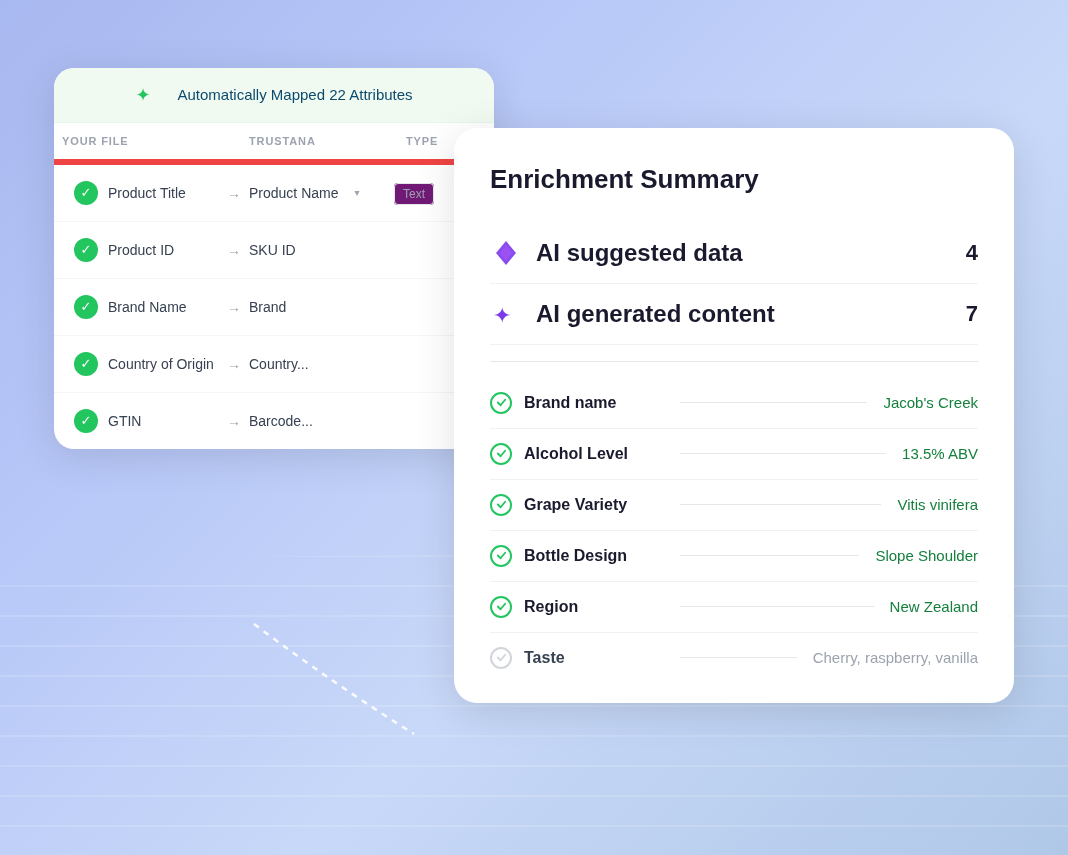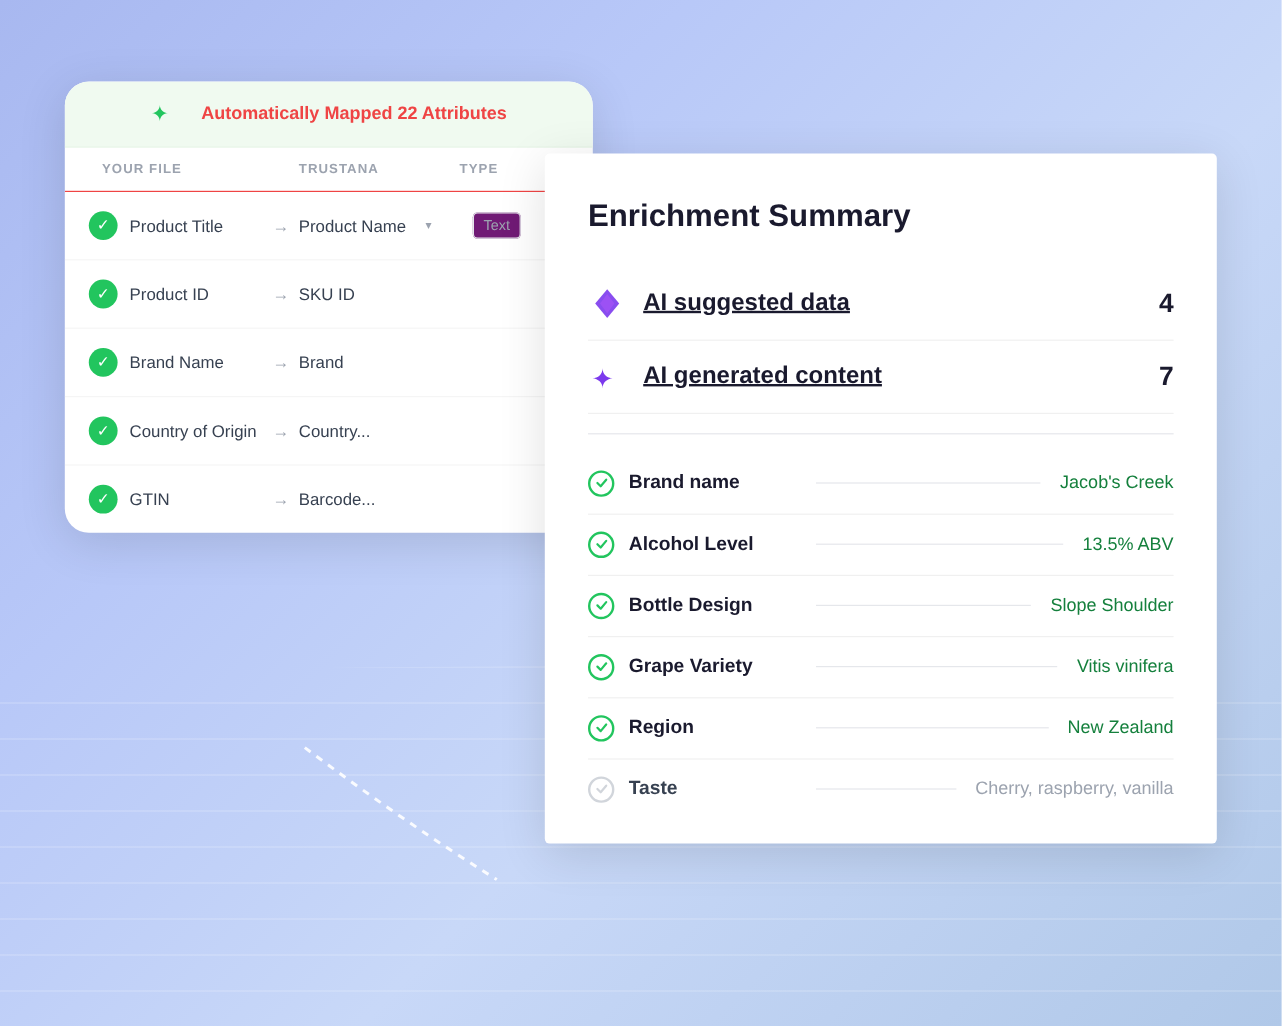--- a/index.html
+++ b/index.html
@@ -63,35 +63,35 @@
       gap: 8px;
       border-bottom: 1px solid #e8f5e8;
     }
 
     .sparkle-icon {
       color: #22c55e;
       font-size: 18px;
     }
 
     .mapping-header-text {
-      color: #ef4444;
-      font-weight: 700;
+      color: #0c4a6e;
+      font-weight: 400;
       font-size: 15px;
       margin-left: 19px;
     }
 
     .mapping-table {
       width: 100%;
     }
 
     .mapping-table-header {
       display: grid;
       grid-template-columns: 1fr 30px 1fr 80px;
-      padding: 12px 31px;
-      border-bottom: 1px solid #ef4444;
+      padding: 12px 8px;
+      border-bottom: 6px solid #ef4444;
     }
 
     .mapping-table-header span {
       font-size: 11px;
       font-weight: 700;
       color: #9ca3af;
       letter-spacing: 0.08em;
       text-transform: uppercase;
     }
 
@@ -175,21 +175,21 @@
       overflow: visible;
     }
 
     
     .enrichment-card {
       position: absolute;
       top: 80px;
       right: 0;
       width: 560px;
       background: white;
-      border-radius: 4px;
+      border-radius: 23px;
       box-shadow: 0 8px 40px rgba(0,0,0,0.12);
       padding: 36px 36px 20px;
       z-index: 3;
     }
 
     .enrichment-title {
       font-size: 26px;
       font-weight: 700;
       color: #1a1a2e;
       margin-bottom: 28px;
@@ -206,25 +206,24 @@
     .ai-icon-diamond {
       width: 32px;
       height: 32px;
       display: flex;
       align-items: center;
       justify-content: center;
       font-size: 20px;
     }
 
     .ai-label {
-      font-size: 20px;
+      font-size: 24px;
       font-weight: 700;
       color: #1a1a2e;
       flex: 1;
-      text-decoration: underline;
     }
 
     .ai-count {
       font-size: 22px;
       font-weight: 800;
       color: #1a1a2e;
     }
 
     .divider {
       height: 1px;
@@ -437,42 +436,42 @@
       <div class="attr-line"></div>
       <span class="attr-value">13.5%  ABV</span>
     </div>
 
     <div class="attribute-row">
       <div class="attr-check">
         <svg viewBox="0 0 12 12" fill="none">
             <polyline points="2,6 5,9 10,3" stroke="#22c55e" stroke-width="2" stroke-linecap="round" stroke-linejoin="round"></polyline>
           </svg>
       </div>
+      <span class="attr-name">Grape Variety</span>
+      <div class="attr-line"></div>
+      <span class="attr-value">Vitis vinifera</span>
+    </div>
+
+    <div class="attribute-row">
+      <div class="attr-check">
+        <svg viewBox="0 0 12 12" fill="none">
+            <polyline points="2,6 5,9 10,3" stroke="#22c55e" stroke-width="2" stroke-linecap="round" stroke-linejoin="round"></polyline>
+          </svg>
+      </div>
       <span class="attr-name">Bottle Design</span>
       <div class="attr-line"></div>
       <span class="attr-value">Slope Shoulder</span>
     </div>
 
     <div class="attribute-row">
       <div class="attr-check">
         <svg viewBox="0 0 12 12" fill="none">
             <polyline points="2,6 5,9 10,3" stroke="#22c55e" stroke-width="2" stroke-linecap="round" stroke-linejoin="round"></polyline>
           </svg>
       </div>
-      <span class="attr-name">Grape Variety</span>
-      <div class="attr-line"></div>
-      <span class="attr-value">Vitis vinifera</span>
-    </div>
-
-    <div class="attribute-row">
-      <div class="attr-check">
-        <svg viewBox="0 0 12 12" fill="none">
-            <polyline points="2,6 5,9 10,3" stroke="#22c55e" stroke-width="2" stroke-linecap="round" stroke-linejoin="round"></polyline>
-          </svg>
-      </div>
       <span class="attr-name">Region</span>
       <div class="attr-line"></div>
       <span class="attr-value">New Zealand</span>
     </div>
 
     <div class="attribute-row">
       <div class="attr-check-faded">
         <svg viewBox="0 0 12 12" fill="none">
             <polyline points="2,6 5,9 10,3" stroke="#d1d5db" stroke-width="2" stroke-linecap="round" stroke-linejoin="round"></polyline>
           </svg>

